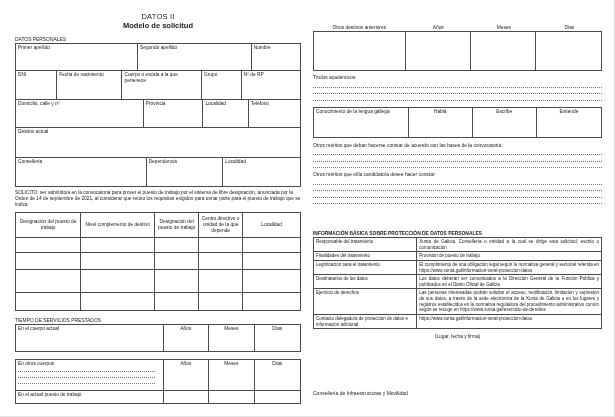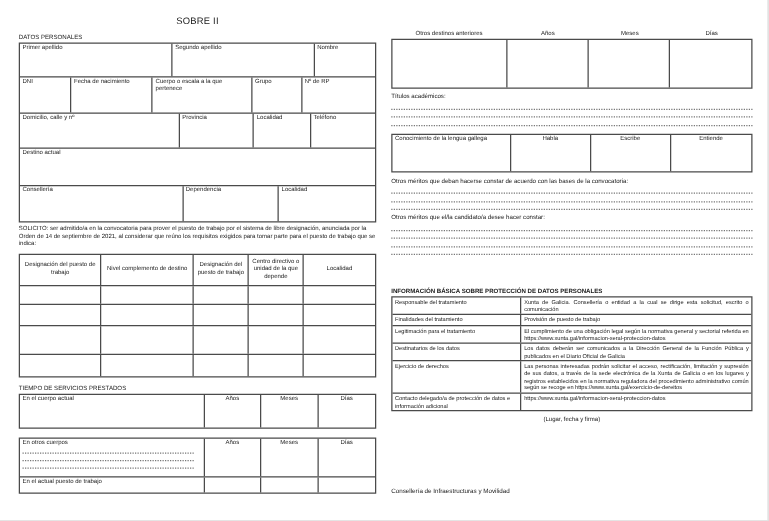--- a/index.html
+++ b/index.html
@@ -31,21 +31,22 @@
   .sig{font-size:4.8px;text-align:center;margin-top:5px;}
   .footer{position:absolute;left:313px;top:390px;font-size:5px;}
 </style>
 </head>
 <body>
 
 <div class="page">
 
   <div class="col-left">
 
-    <div class="title">SOBRE II</div>
+    <div class="title">DATOS II</div>
+    <div class="subtitle">Modelo de solicitud</div>
 
     <div class="seclabel">DATOS PERSONALES</div>
 
     <div class="tbl">
       <div class="trow" style="height:26px">
         <div class="tcell" style="width:43%">Primer apellido</div>
         <div class="tcell" style="width:40%">Segundo apellido</div>
         <div class="tcell" style="width:17%">Nombre</div>
       </div>
       <div class="trow" style="height:28px">

